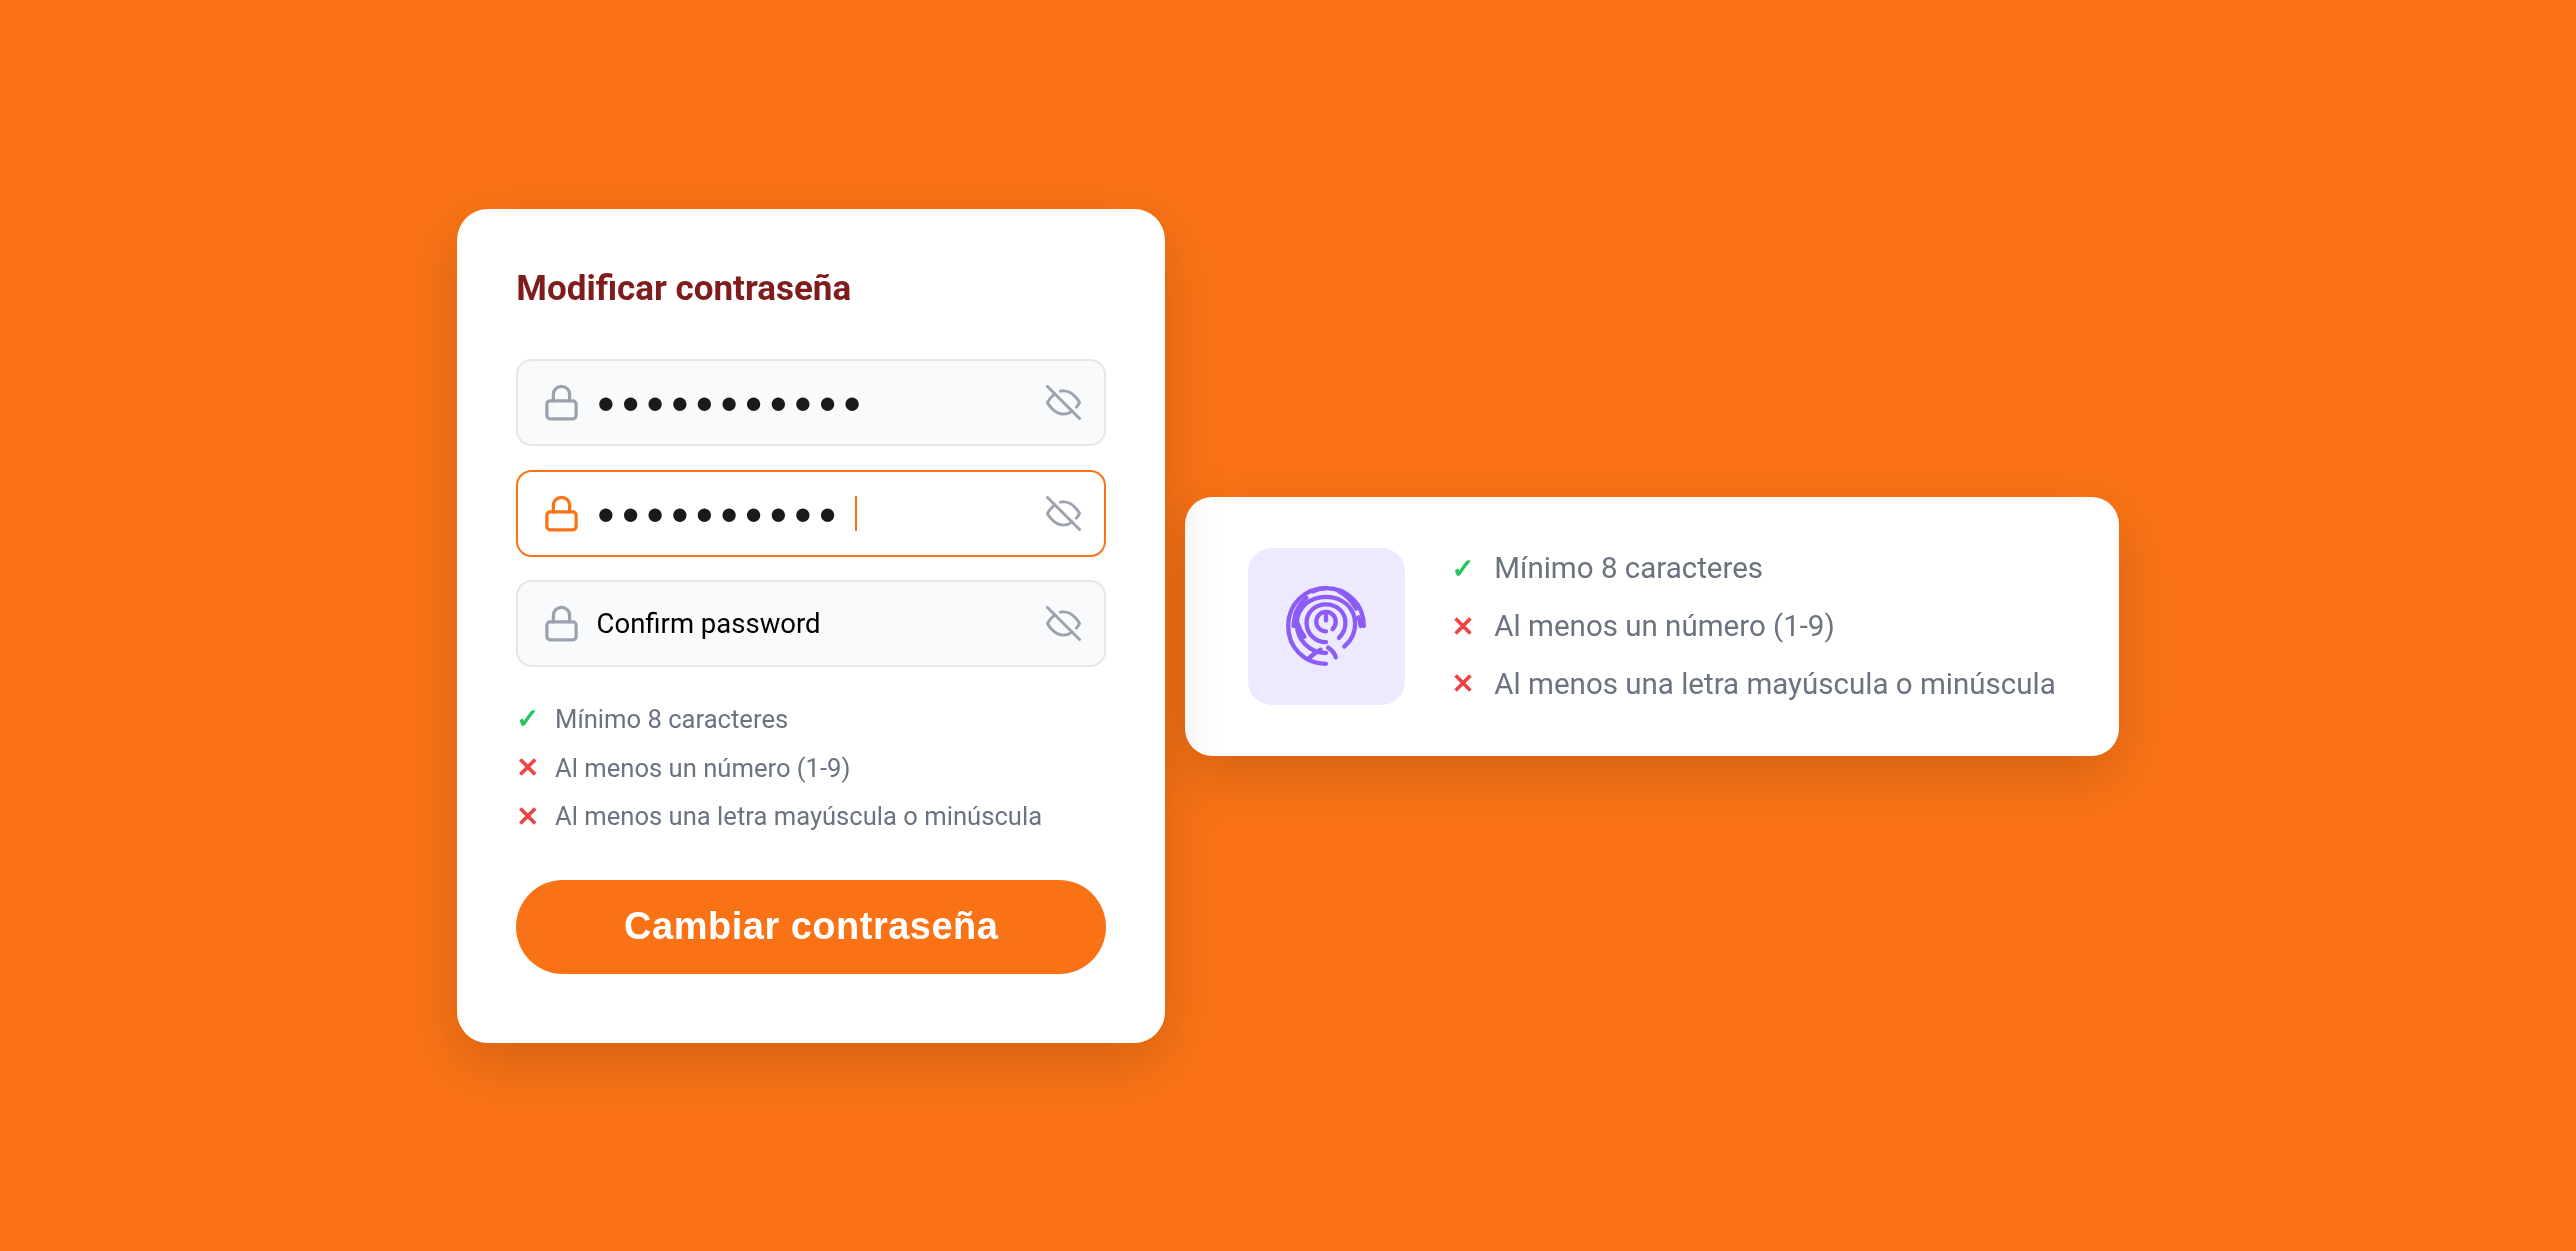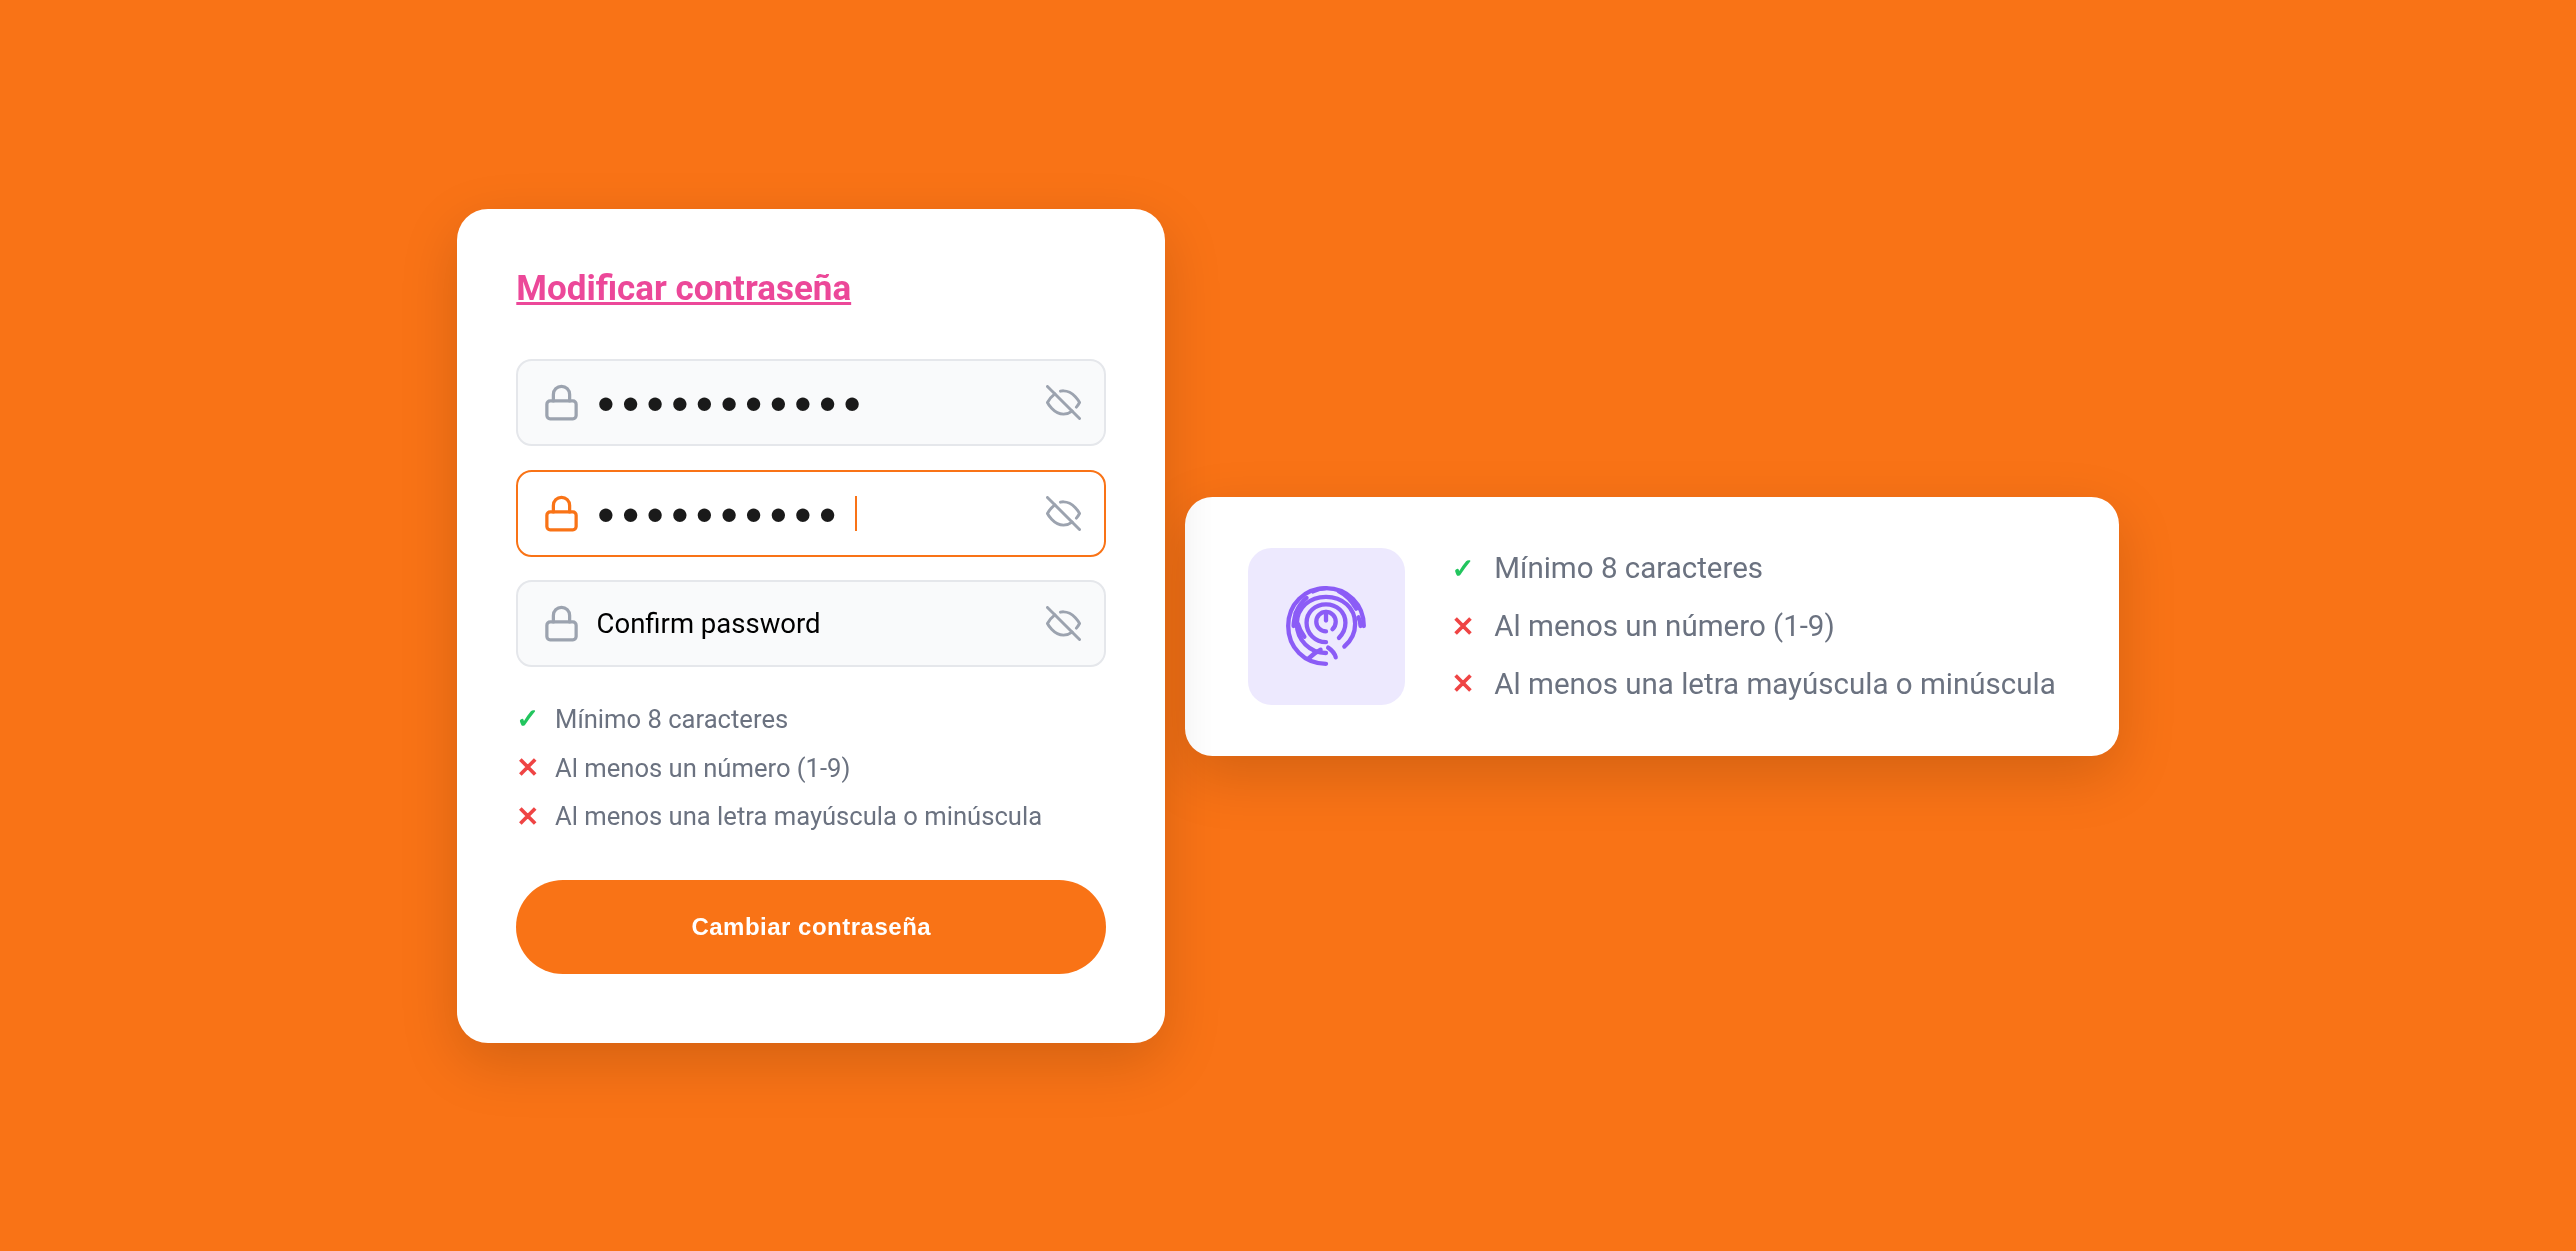--- a/index.html
+++ b/index.html
@@ -33,23 +33,22 @@
       padding: 59px 59px 69px 59px;
       width: 708px;
       box-shadow: 0 19.7px 59px rgba(0,0,0,0.15);
       position: relative;
       z-index: 2;
     }
 
     .card-title {
       font-size: 35px;
       font-weight: 700;
-      color: #ec4899;
+      color: #7f1d1d;
       margin-bottom: 50px;
-      text-decoration: underline;
     }
 
     
     .input-wrapper {
       display: flex;
       align-items: center;
       border: 2px solid #e5e7eb;
       border-radius: 15.7px;
       padding: 0 23.6px;
       height: 87px;
@@ -143,21 +142,21 @@
     }
 
     
     .submit-btn {
       width: 100%;
       height: 94px;
       background: #F97316;
       border: none;
       border-radius: 47px;
       color: #fff;
-      font-size: 24px;
+      font-size: 38px;
       font-weight: 700;
       cursor: pointer;
       letter-spacing: 0.5px;
     }
 
     
     .tooltip-card {
       background: #ffffff;
       border-radius: 27.5px;
       padding: 51px 63px;

